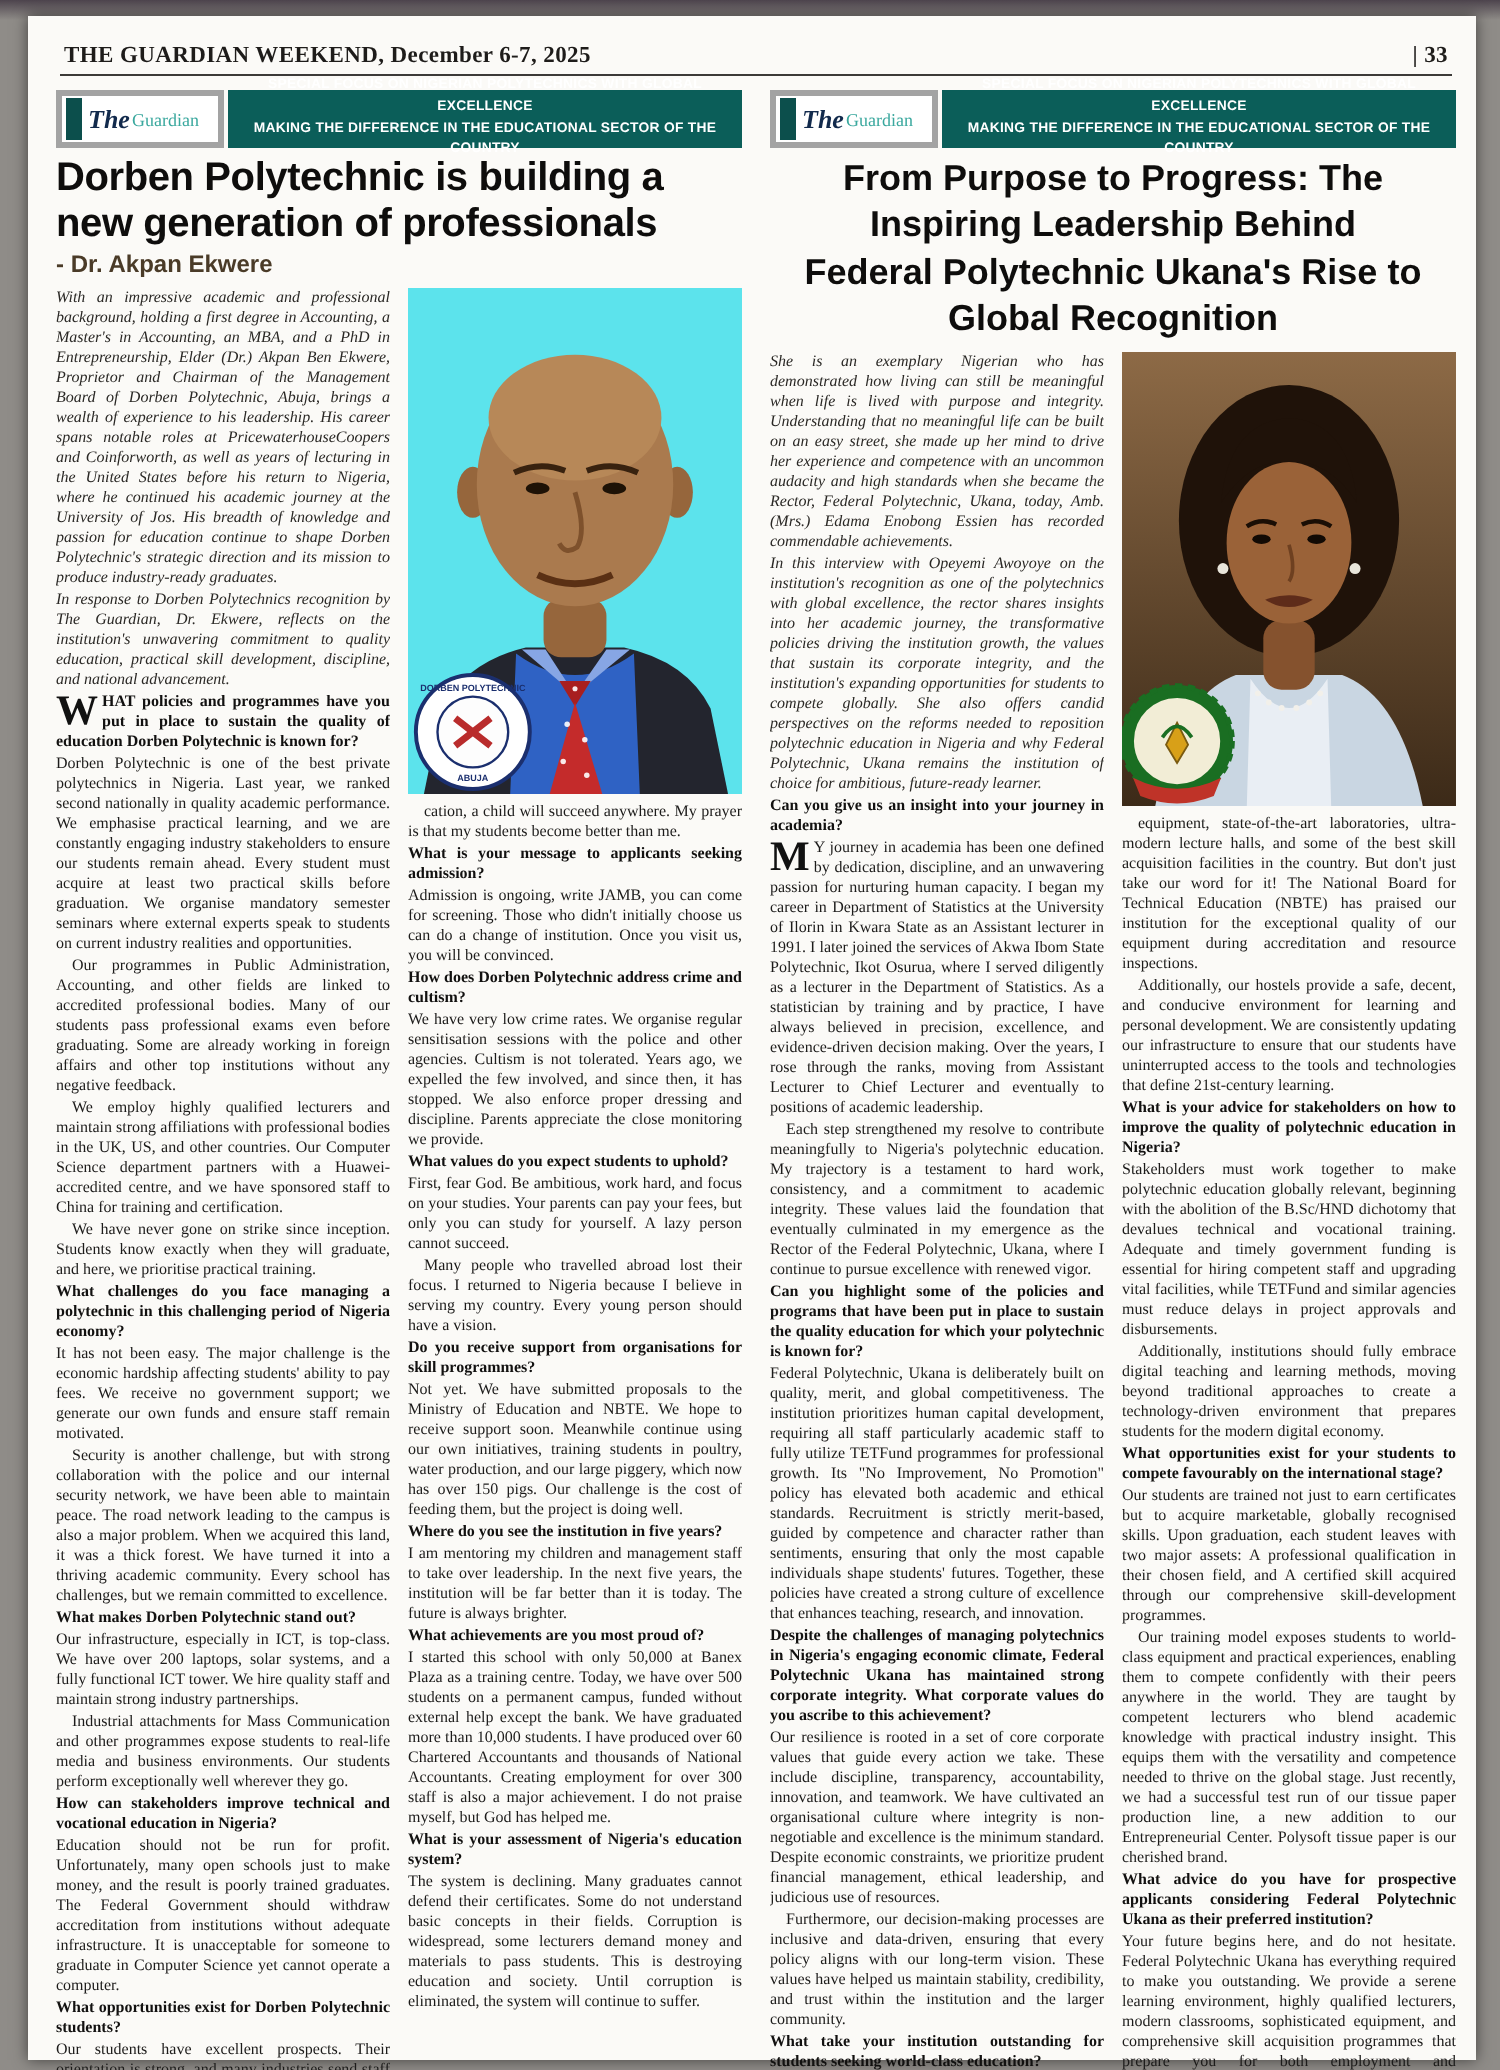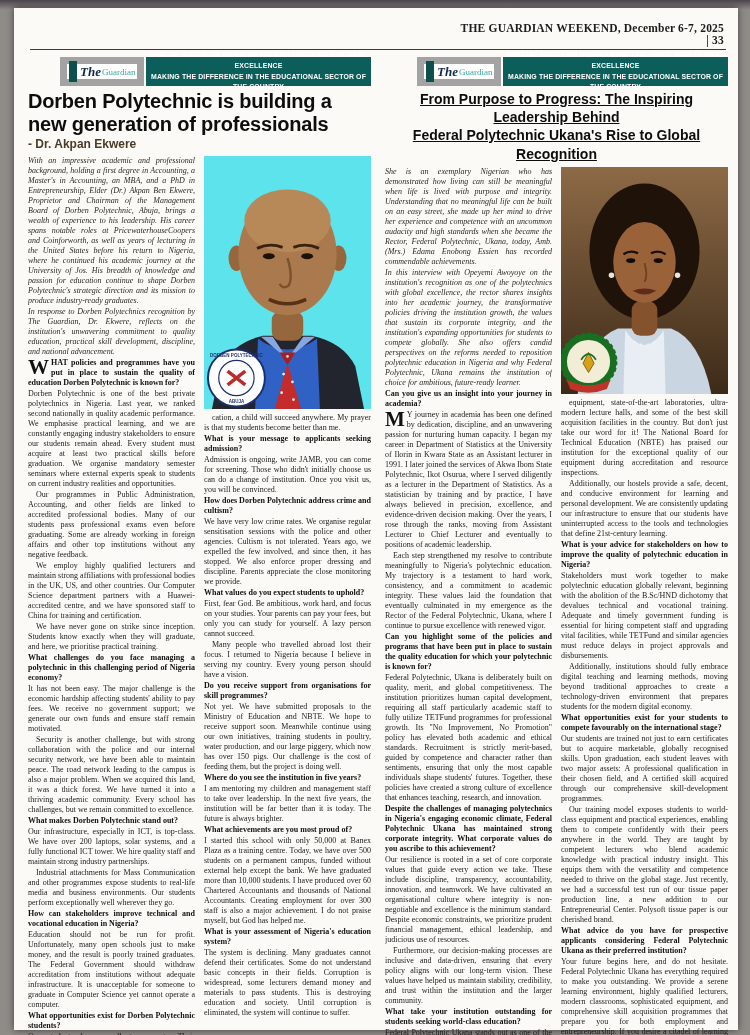--- a/index.html
+++ b/index.html
@@ -9,40 +9,40 @@
   }
   .scan-top{position:absolute;top:0;left:0;width:750px;height:10px;
     background:linear-gradient(#4d444d,#8f8c88);}
   .page{
     position:absolute;left:14px;top:8px;width:724px;height:1022px;
     background:#fbfaf7;box-shadow:0 0 7px rgba(0,0,0,.55);
     box-sizing:border-box;padding:10px 10px 0 14px;
   }
   .pagehead{display:flex;justify-content:space-between;align-items:flex-end;
     font-family:"Liberation Serif",serif;font-weight:bold;font-size:11.5px;
-    color:#1e1c1a;padding:4px 4px 2px 4px;letter-spacing:.2px;flex-direction:column;}
+    color:#1e1c1a;padding:4px 4px 2px 4px;letter-spacing:.2px;}
   .rule{border-bottom:1.6px solid #3c3a38;margin:1px 2px 7px 2px;}
   .articles{display:flex;gap:14px;}
   .article{flex:1;min-width:0;}
 
   .banner-row{display:flex;height:29px;gap:2px;margin-bottom:4px;}
-  .glogo{width:84px;background:#fff;border:7px solid #a3a3a3;display:flex;
-    align-items:center;padding:2px 2px;box-sizing:border-box;margin-left:32px;}
+  .glogo{width:84px;background:#fff;border:3px solid #a3a3a3;display:flex;
+    align-items:center;padding:2px 2px;box-sizing:border-box;}
   .gbar{width:8px;height:21px;background:#0c4f4c;margin-right:3px;flex:none;}
   .gthe{font-family:"Liberation Serif",serif;font-style:italic;font-weight:bold;
     font-size:13px;color:#122a4c;}
   .gname{font-family:"Liberation Serif",serif;font-size:9px;color:#3aa89e;margin-left:1px;}
   .bannertext{flex:1;background:#0b5e59;color:#fff;
     font-family:"Liberation Sans",sans-serif;font-weight:bold;font-size:6.9px;
     text-align:center;display:flex;flex-direction:column;justify-content:center;
     line-height:1.55;letter-spacing:.15px;}
 
   h1{margin:0;font-family:"Liberation Sans",sans-serif;color:#0e0d0c;}
   .left-head{font-size:20px;letter-spacing:-.2px;margin:3px 0 1px 0;}
-  .right-head{font-size:14px;line-height:1.3;text-align:center;margin:2px 0 4px 0;text-decoration:underline;}
+  .right-head{font-size:18px;line-height:1.3;text-align:center;margin:2px 0 4px 0;}
   .byline{font-family:"Liberation Sans",sans-serif;font-weight:bold;font-size:12px;
     color:#4a3b28;margin:1px 0 5px 0;}
 
   .cols{display:flex;gap:9px;height:902px;overflow:hidden;}
   .col{flex:1;min-width:0;overflow:hidden;}
 
   .col p{font-size:8px;line-height:10px;text-align:justify;margin:0 0 1px 0;color:#1c1b1a;}
   .col p.intro{font-style:italic;color:#2a2825;}
   .col p.question{font-weight:bold;text-indent:0;color:#121110;}
   .col p.para{text-indent:8px;}

